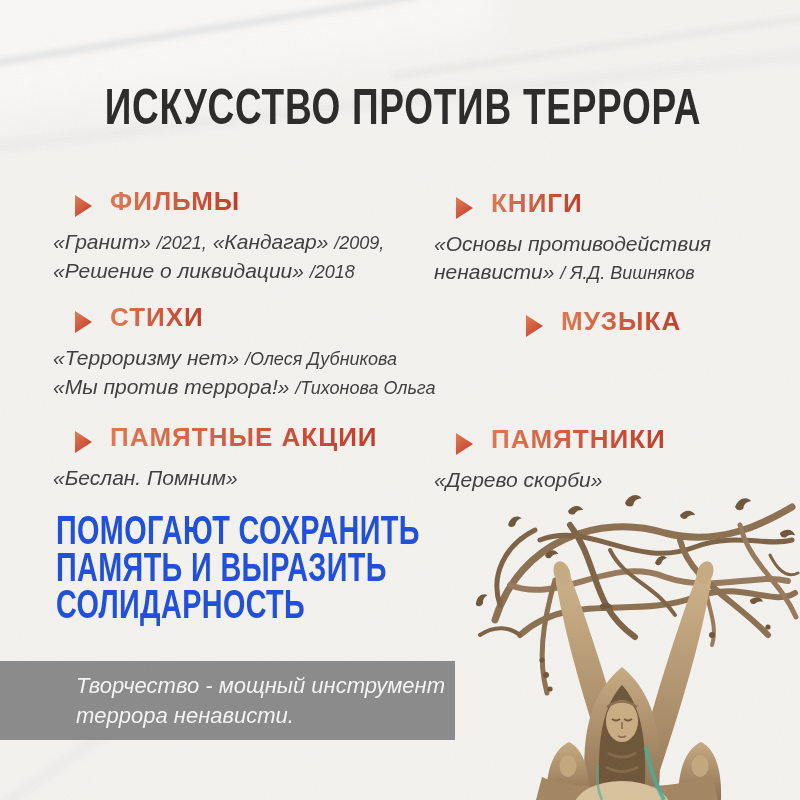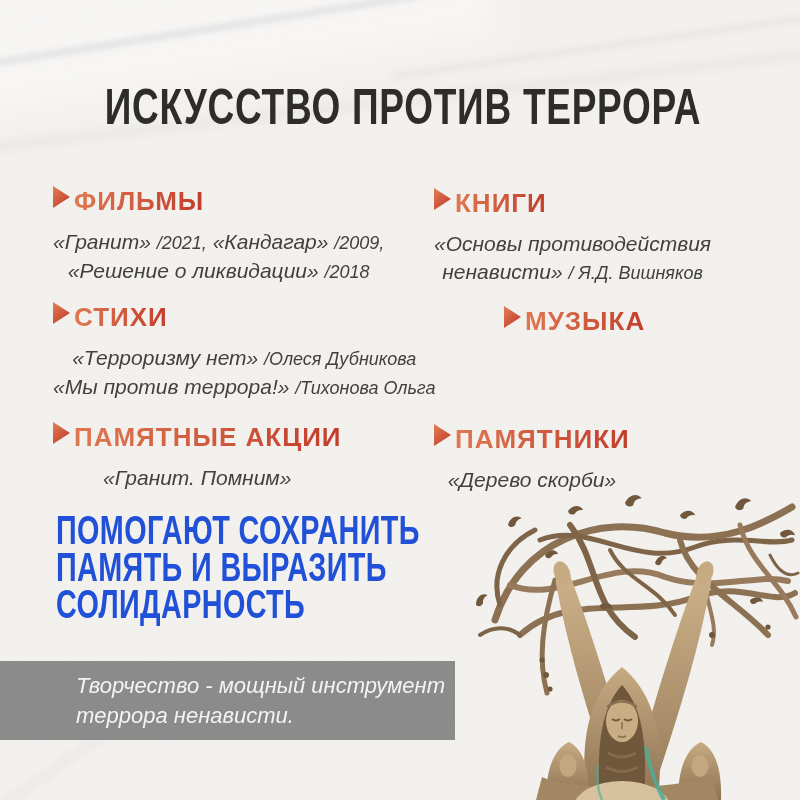--- a/index.html
+++ b/index.html
@@ -20,31 +20,31 @@
       filter:blur(4px);transform:rotate(-35deg);}
   .noise{position:absolute;inset:0;width:100%;height:100%;opacity:.05;pointer-events:none;}
 
   
   .title{position:absolute;top:78px;left:0;width:800px;text-align:center;margin:0;
          font-size:50px;font-weight:800;color:#2a2927;letter-spacing:1px;white-space:nowrap;}
   .title .cond{display:inline-block;transform:scaleX(.74);transform-origin:center;}
 
   
   .sec{position:absolute;}
-  .sec-head{display:flex;align-items:flex-start;gap:4px;}
+  .sec-head{display:flex;align-items:flex-end;gap:18px;margin-left:22px;}
   .tri{width:17px;height:22px;flex:0 0 auto;
        background:linear-gradient(135deg,#e0764e 10%,#c23a28 90%);
        clip-path:polygon(0 0,100% 50%,0 100%);}
   .sec-label{font-size:26px;font-weight:700;letter-spacing:1px;white-space:nowrap;color:#cf4730;}
   @supports ((background-clip:text) or (-webkit-background-clip:text)){
     .sec-label{background:linear-gradient(90deg,#e0764e,#c23a28);
                -webkit-background-clip:text;background-clip:text;
                color:transparent;-webkit-text-fill-color:transparent;}
   }
-  .sec-body{margin-top:11px;font-style:italic;color:#3e3d3c;text-align:center;}
+  .sec-body{margin-top:11px;font-style:italic;color:#3e3d3c;}
   .line{font-size:21px;line-height:28px;white-space:nowrap;}
   .line .m{font-size:18px;}
 
   
   .statement{position:absolute;left:56px;top:512px;margin:0;
              font-size:40px;font-weight:800;color:#1d4ed8;line-height:37px;letter-spacing:.5px;}
   .statement .cond{display:inline-block;transform:scaleX(.72);transform-origin:left top;white-space:nowrap;}
 
   
   .quote{position:absolute;left:0;top:661px;width:455px;height:79px;background:#8a8a8a;
@@ -107,21 +107,21 @@
       <span class="sec-label">МУЗЫКА</span>
     </div>
   </section>
 
   <section class="sec" style="left:53px;top:422px;">
     <div class="sec-head">
       <span class="tri"></span>
       <span class="sec-label">ПАМЯТНЫЕ АКЦИИ</span>
     </div>
     <div class="sec-body">
-      <div class="line"><span class="t">«Гранит. Помним»</span></div>
+      <div class="line"><span class="t">«Беслан. Помним»</span></div>
     </div>
   </section>
 
   <section class="sec" style="left:434px;top:424px;">
     <div class="sec-head">
       <span class="tri"></span>
       <span class="sec-label">ПАМЯТНИКИ</span>
     </div>
     <div class="sec-body">
       <div class="line"><span class="t">«Дерево скорби»</span></div>

